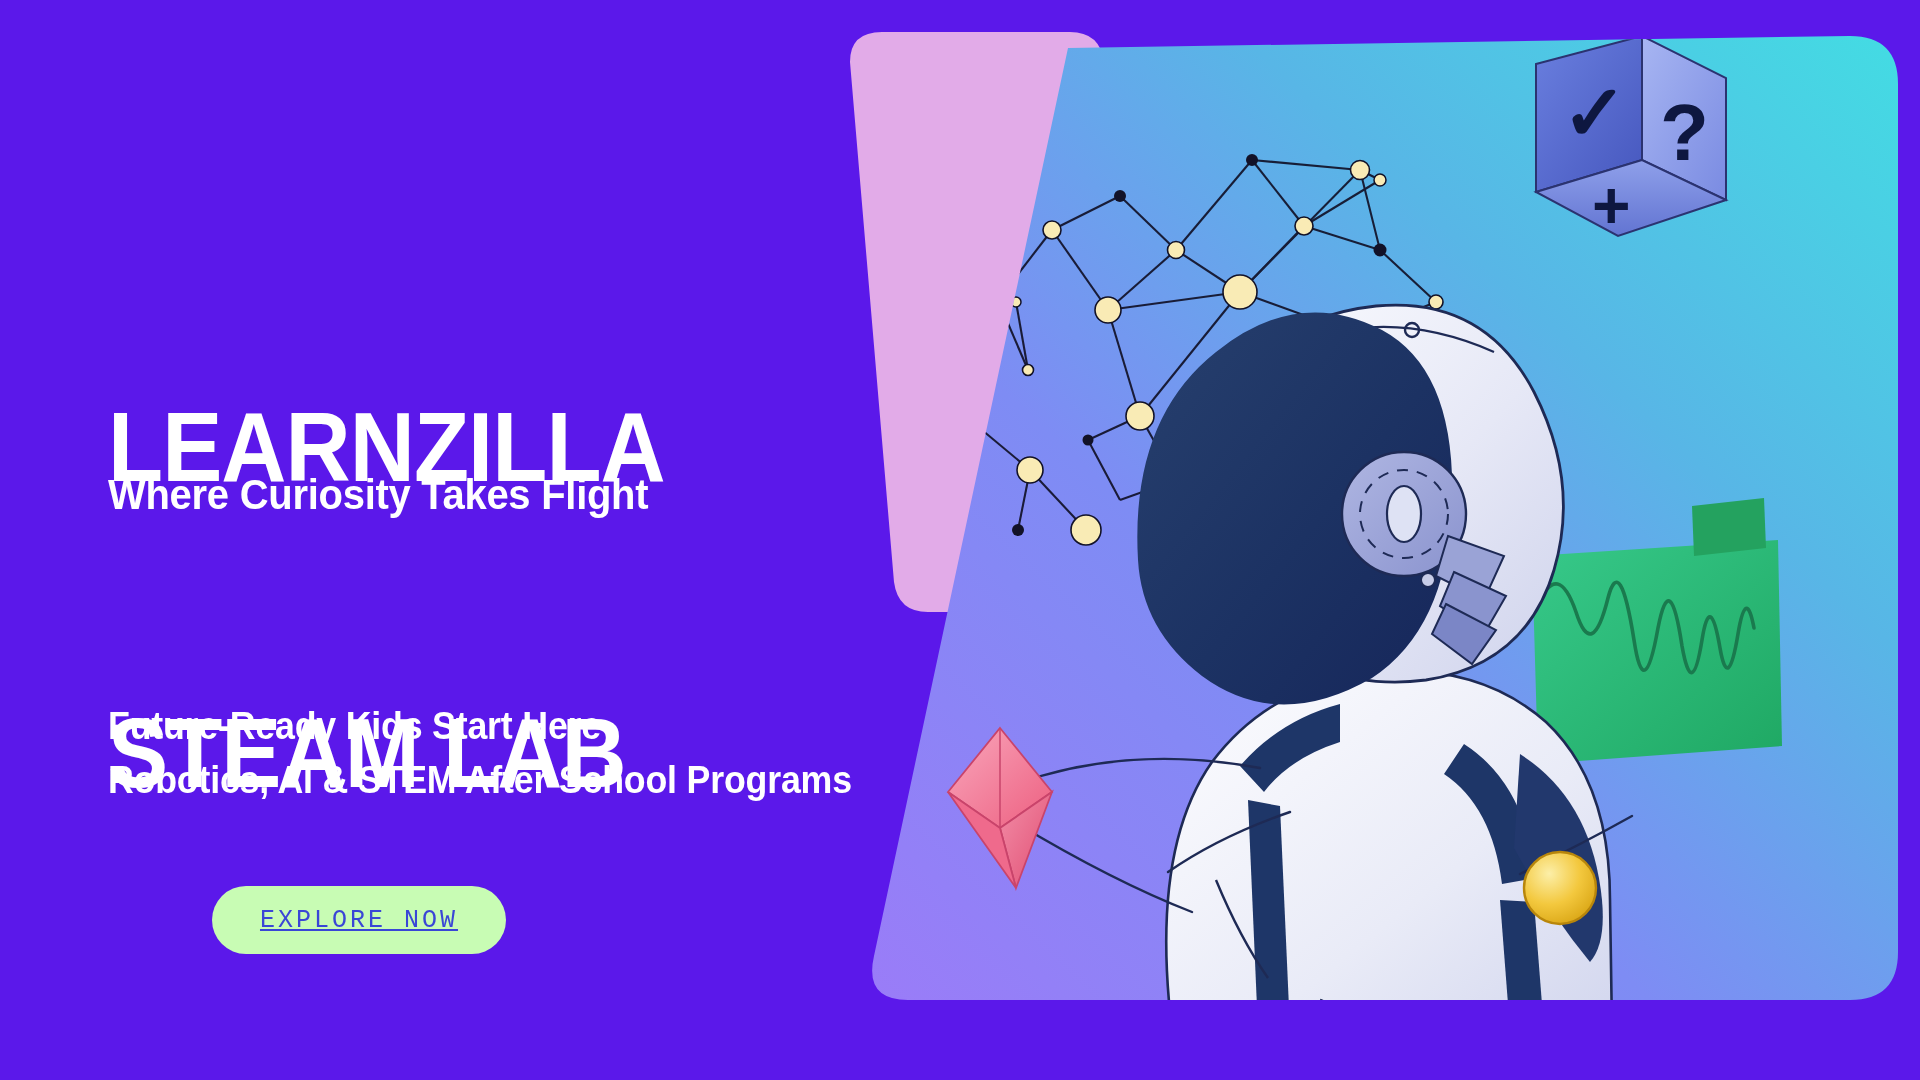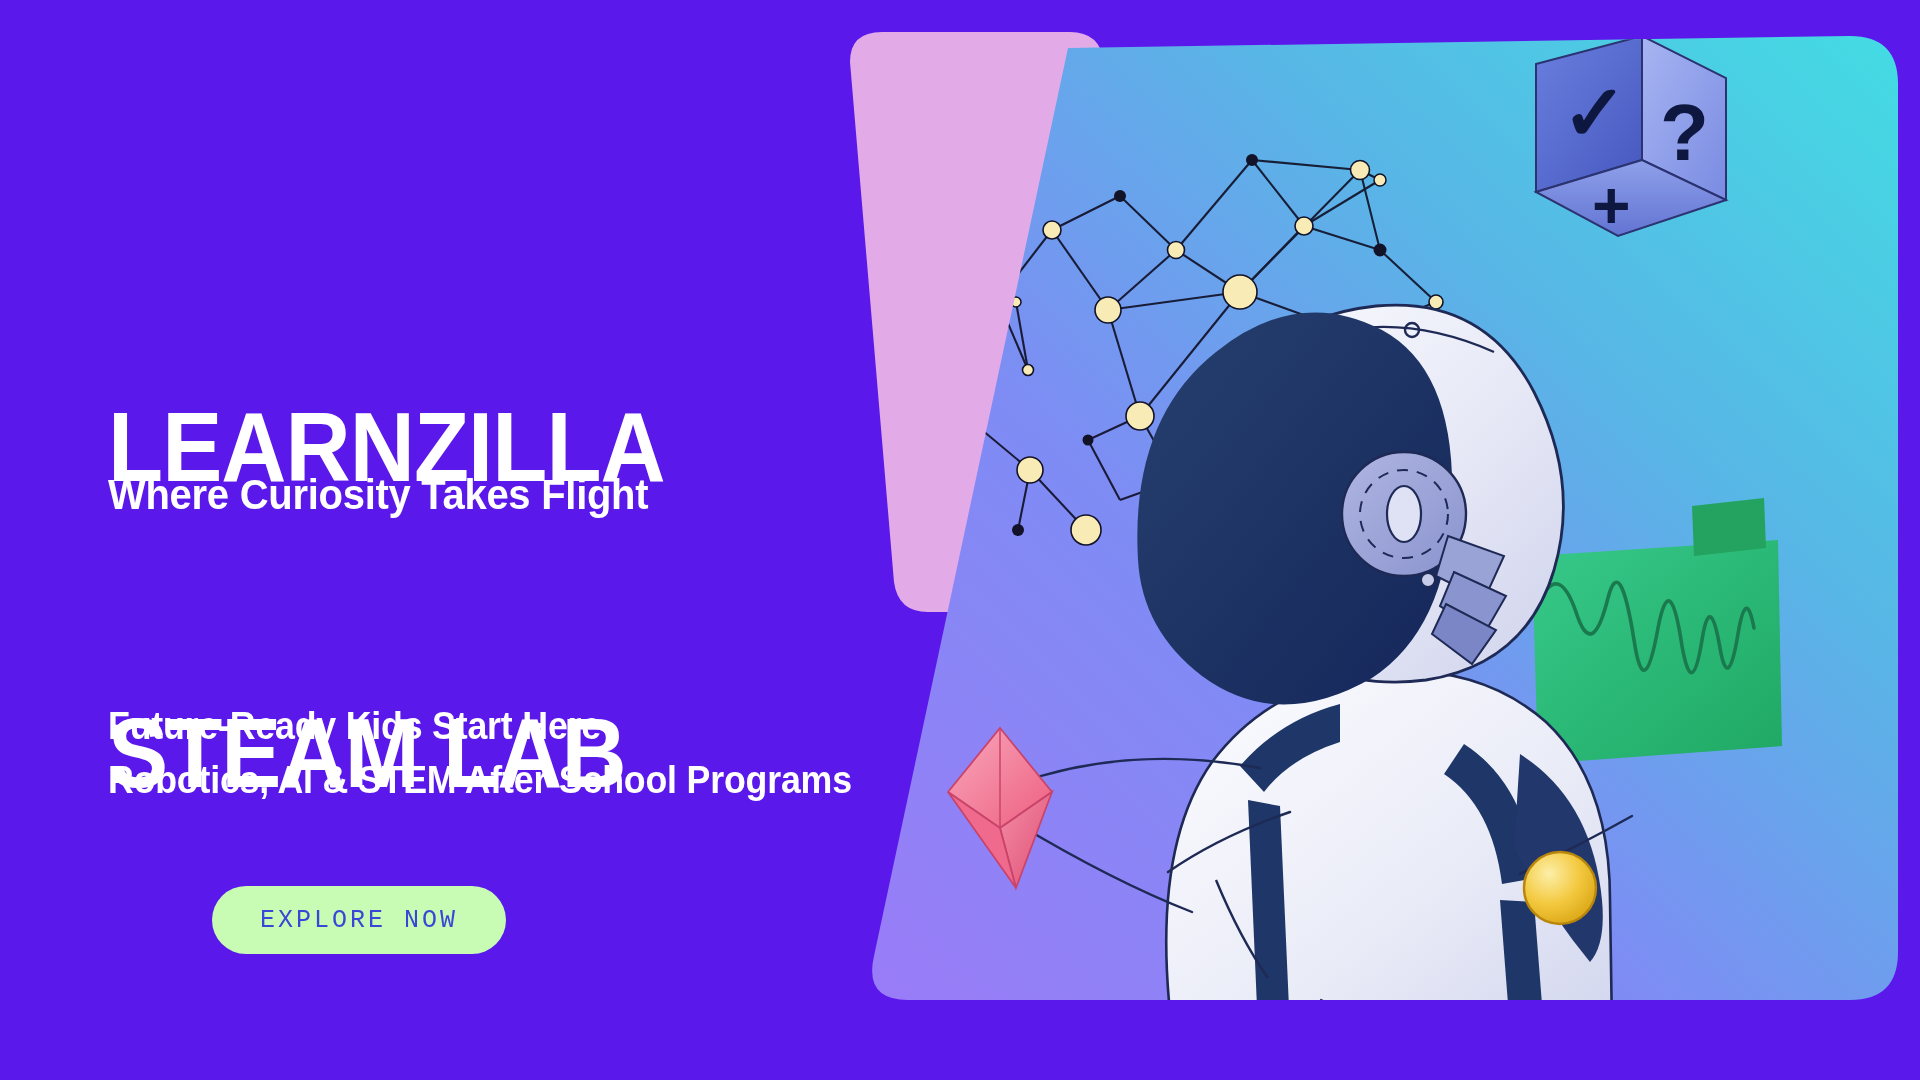--- a/index.html
+++ b/index.html
@@ -84,20 +84,21 @@
     color: #3A46D6;
     font-family: "Liberation Mono", monospace;
     font-size: 25px;
     letter-spacing: 3px;
     font-weight: normal;
     cursor: pointer;
     display: flex;
     align-items: center;
     justify-content: center;
     padding: 0;
+    text-decoration: underline;
   }
 
   
   .illus {
     position: absolute;
     right: 0;
     top: 0;
     width: 1100px;
     height: 1080px;
     pointer-events: none;

